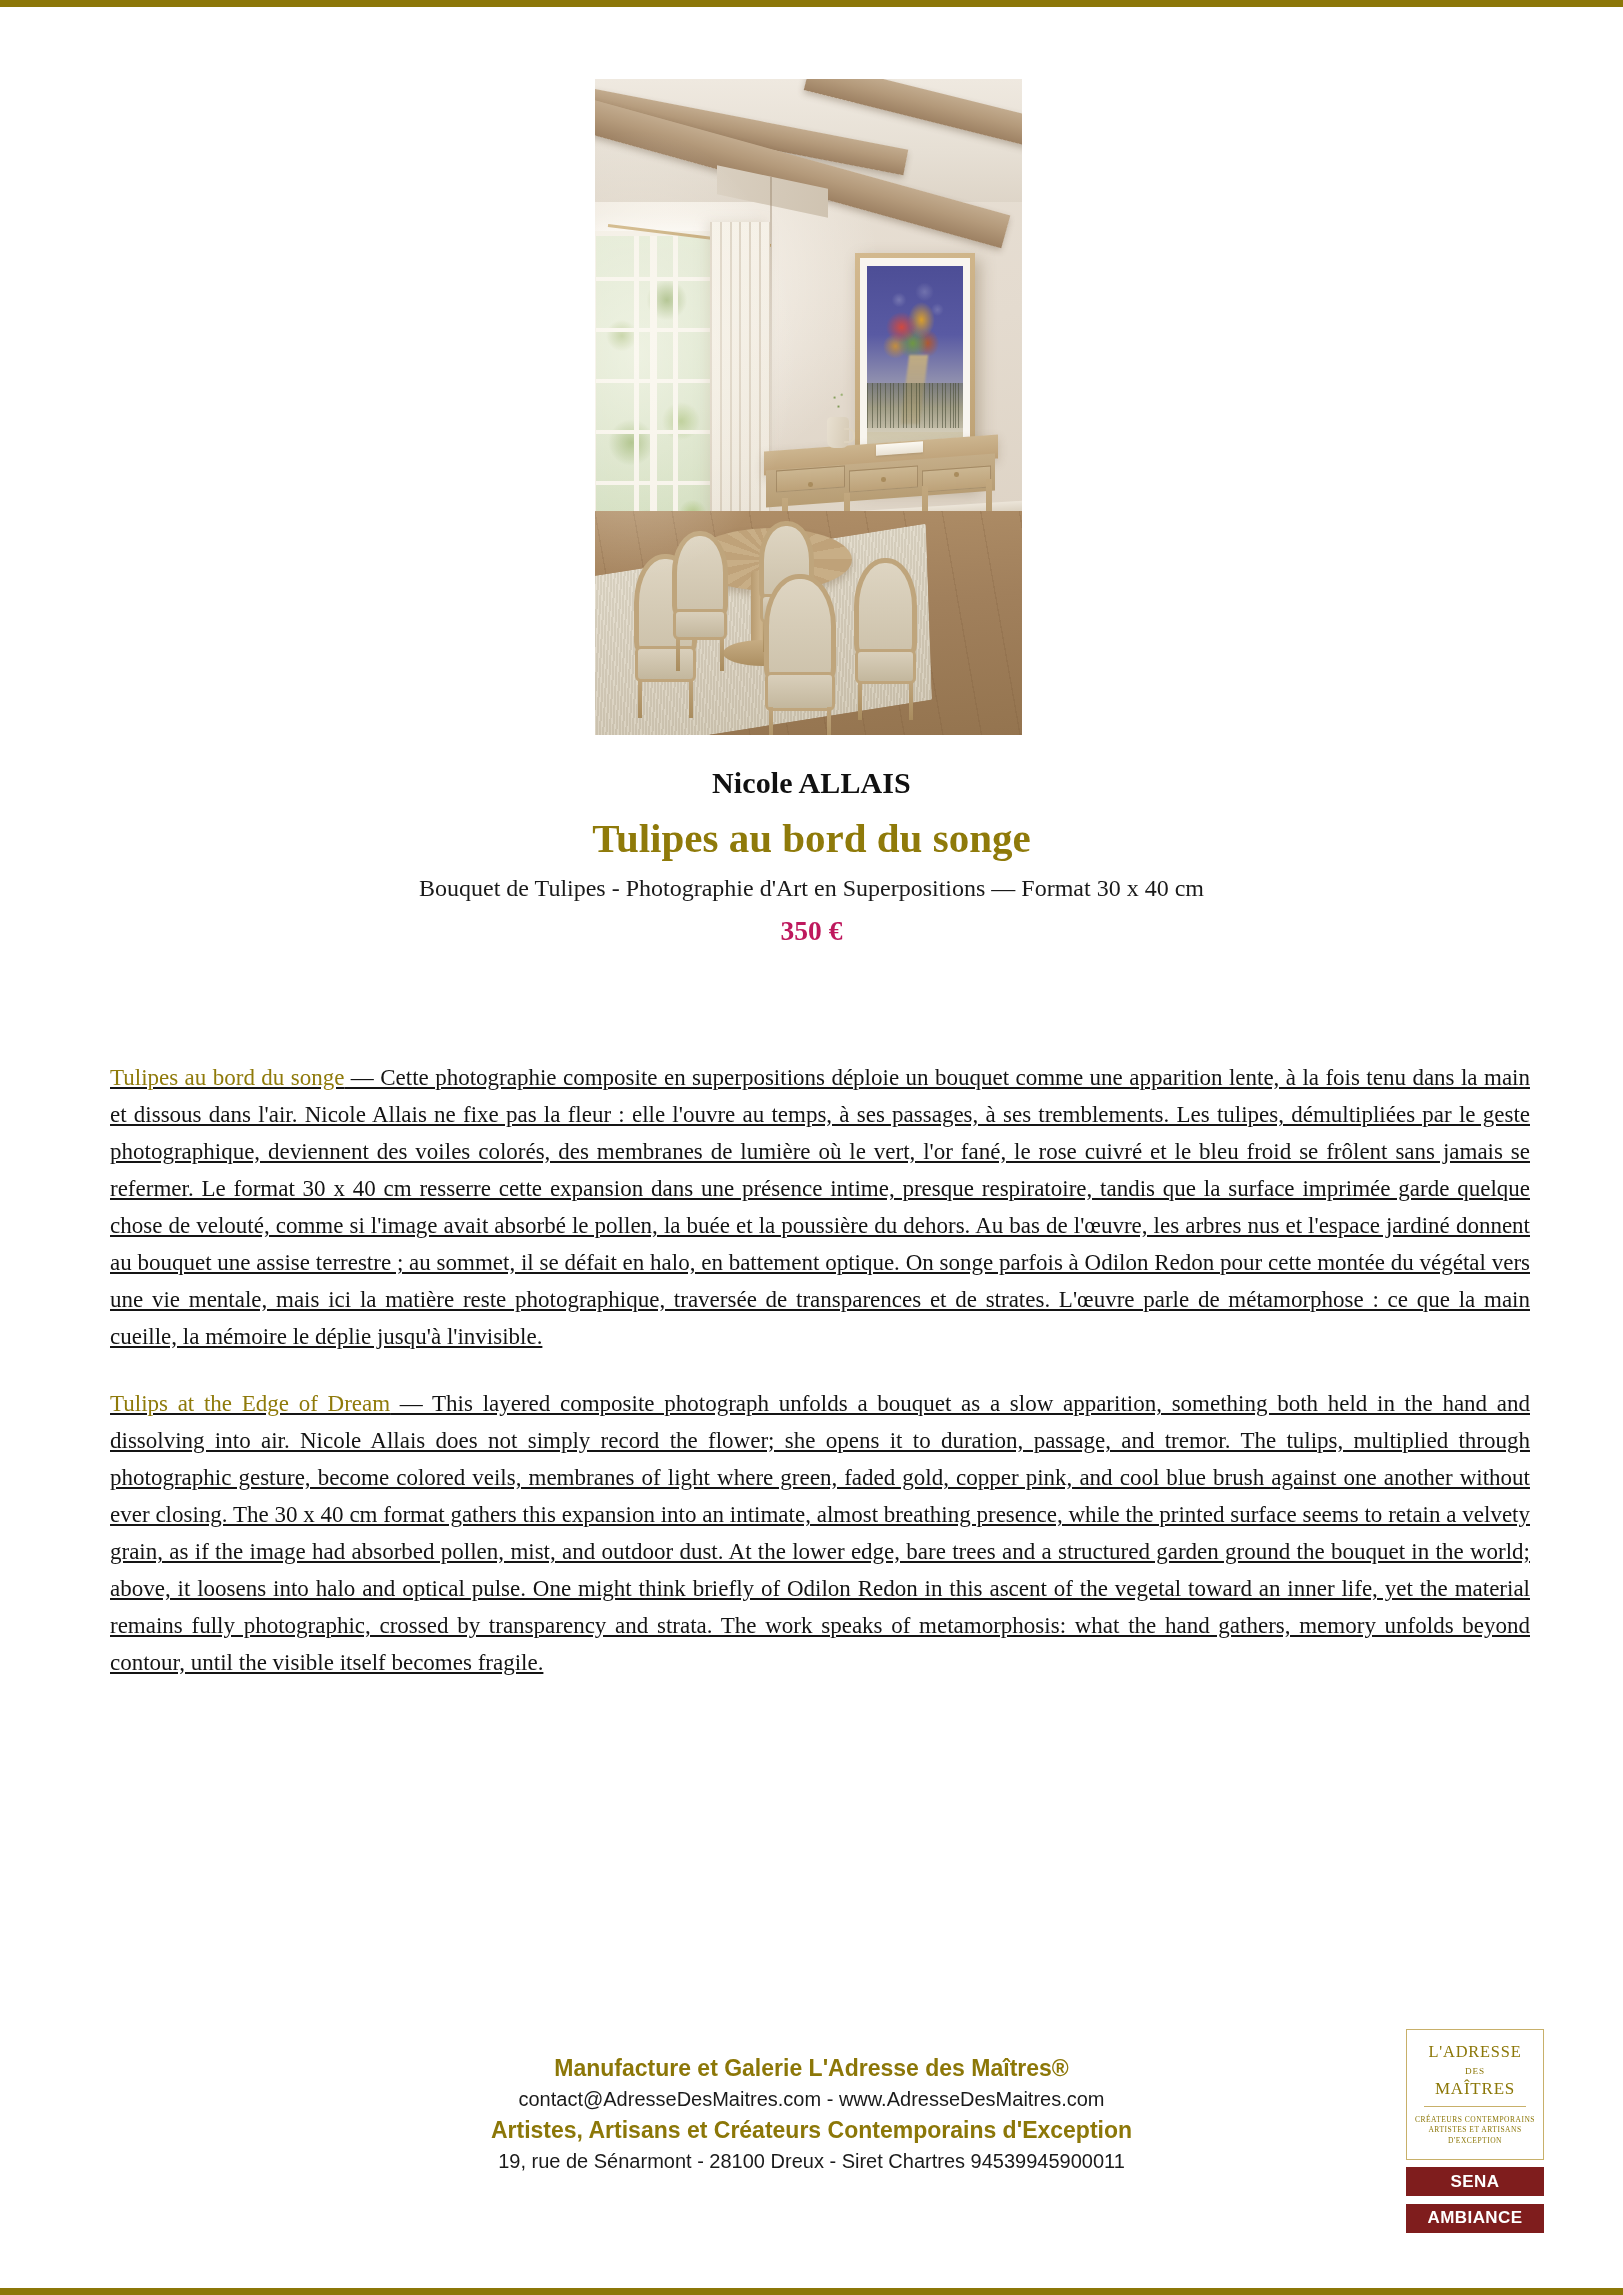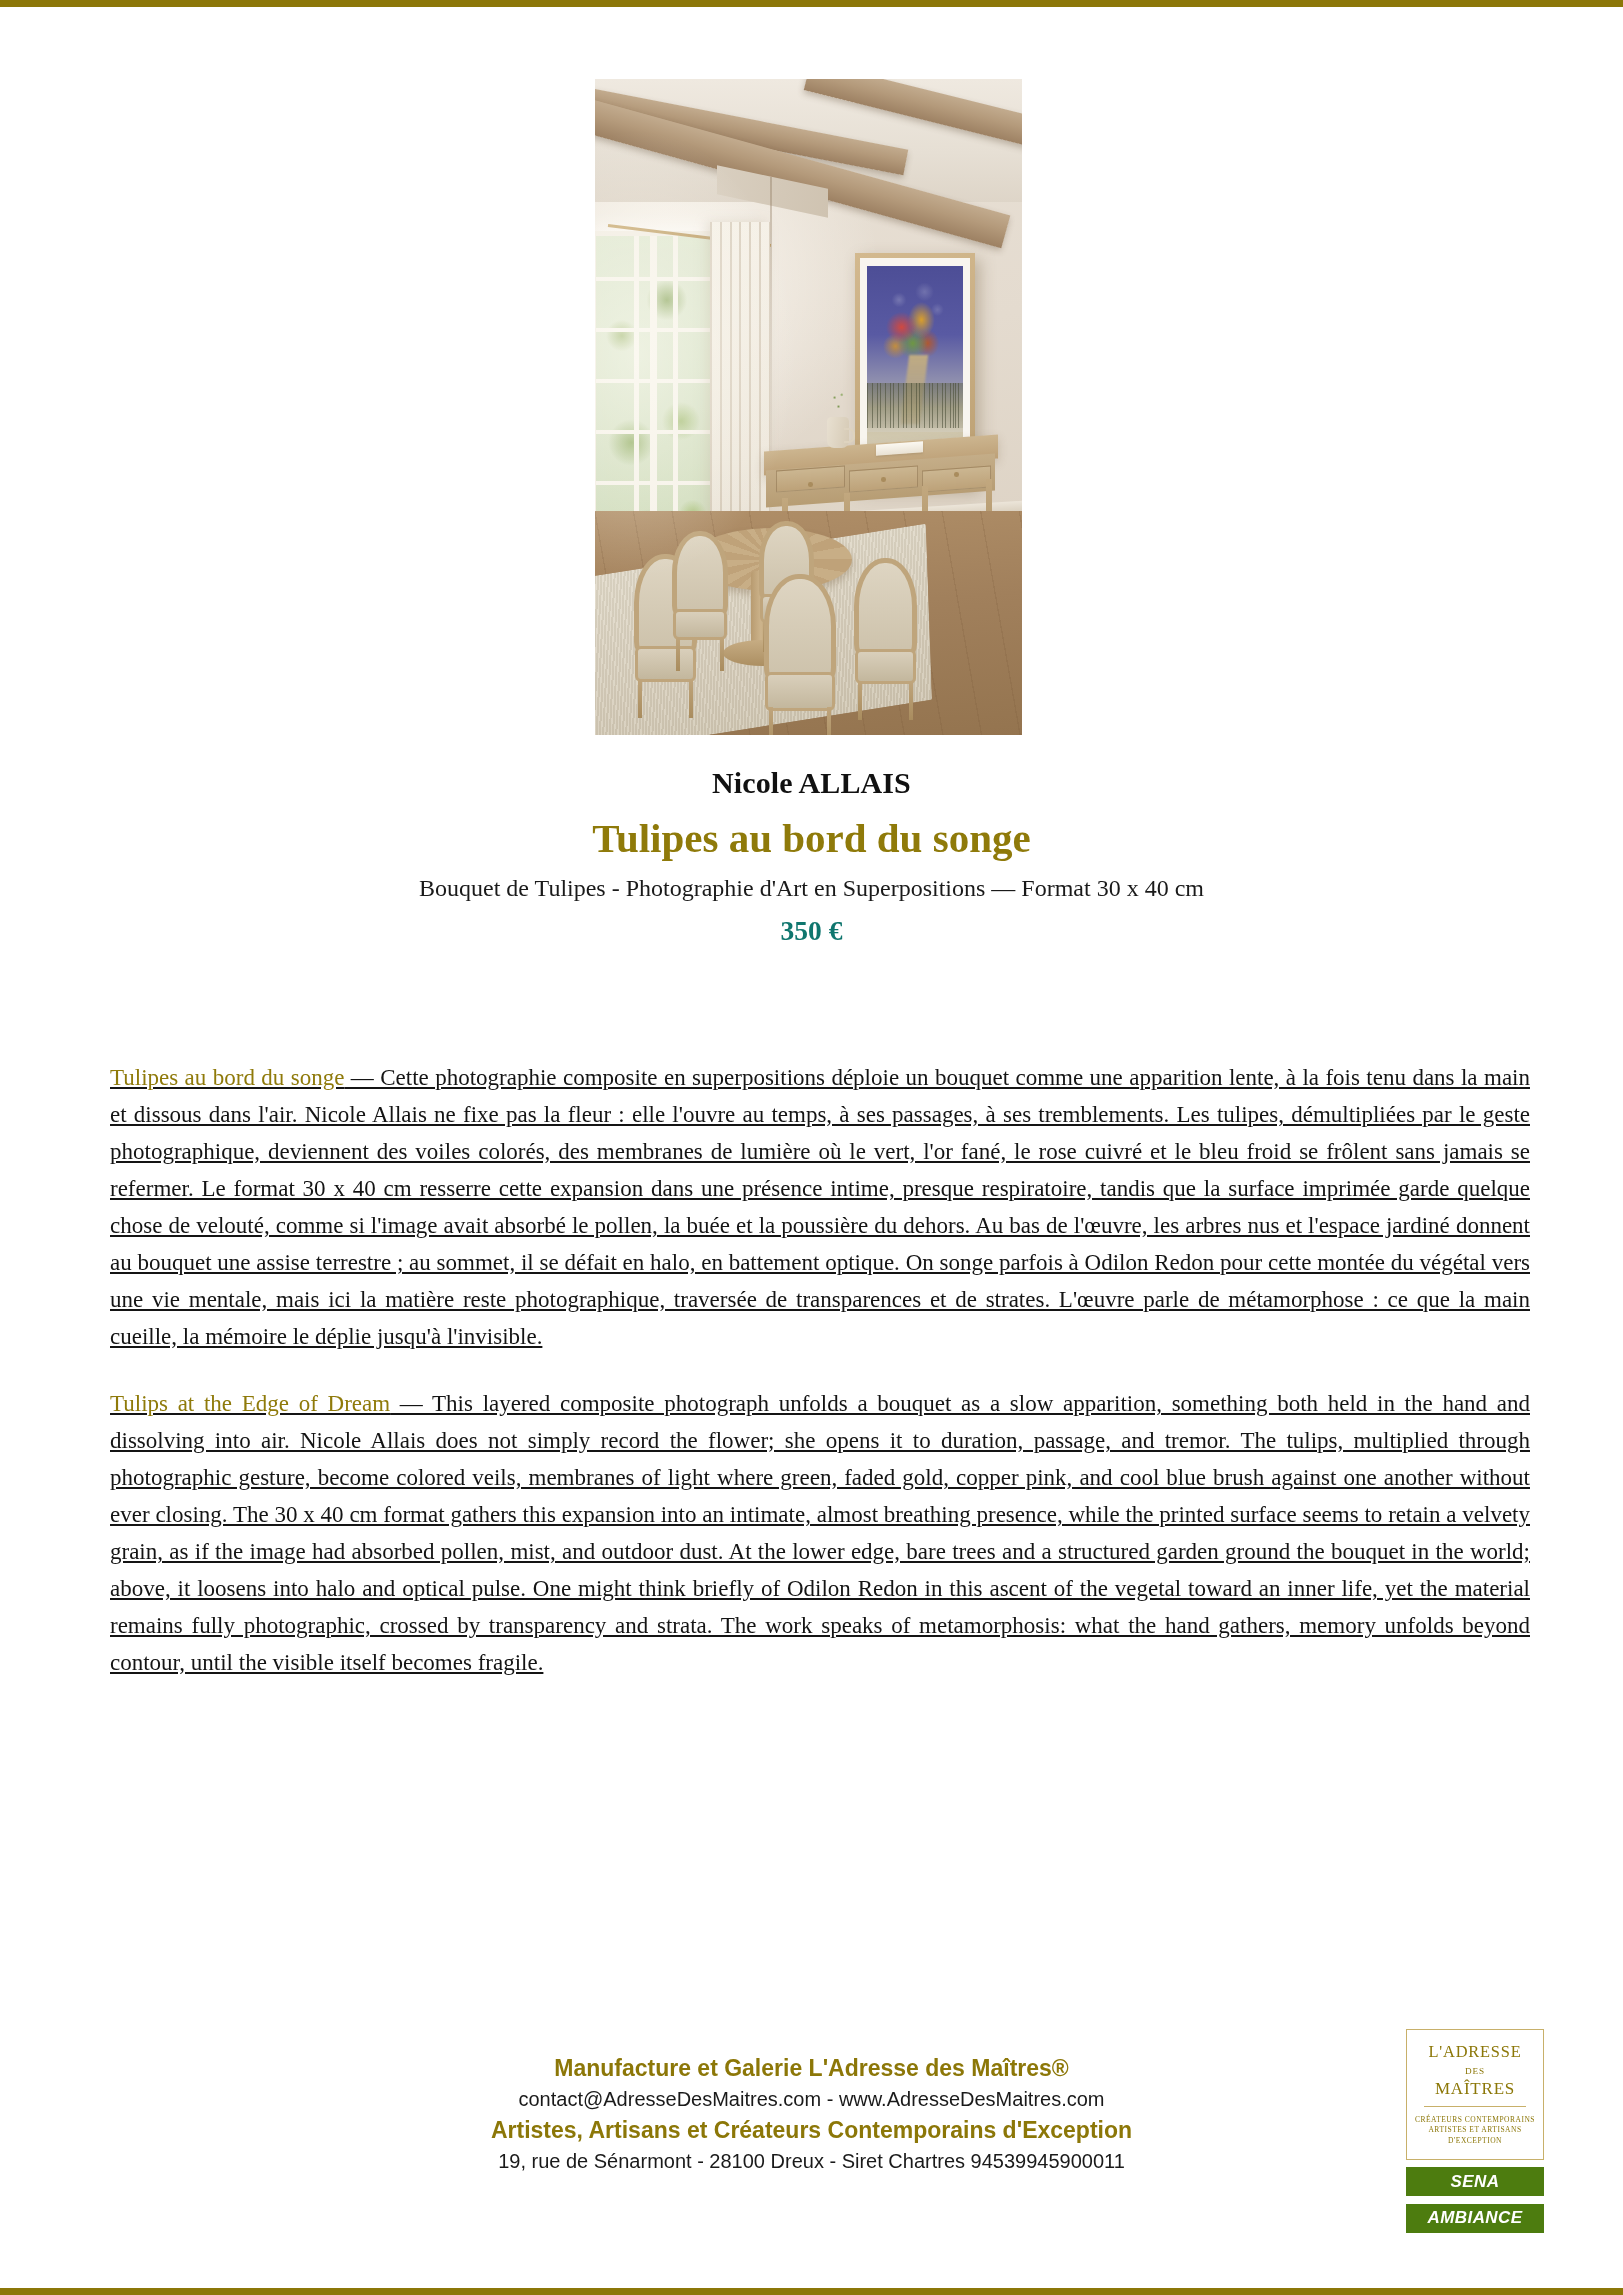--- a/index.html
+++ b/index.html
@@ -281,21 +281,21 @@
     letter-spacing: 0.1px; margin: 0 0 14.4px 0;
   }
   .work-title {
     font-size: 41px; font-weight: bold; color: #8f7a0a;
     margin: 0 0 13px 0;
   }
   .work-subtitle {
     font-size: 24px; color: #1a1a1a; margin: 0 0 13px 0;
   }
   .work-price {
-    font-size: 27.5px; font-weight: bold; color: #0f766e; margin: 0;
+    font-size: 27.5px; font-weight: bold; color: #be185d; margin: 0;
   }
 
   .body-copy {
     position: absolute; left: 93px; top: 1059px; width: 1437px;
   }
   .para {
     font-size: 23px;
     line-height: 37px;
     color: #141414;
     text-align: justify;
@@ -325,24 +325,24 @@
     text-align: center;
     font-family: "Liberation Serif", "DejaVu Serif", serif;
     color: #8c7708;
   }
   .bc-1 { font-size: 16.4px; letter-spacing: 0.8px; line-height: 1; margin-bottom: 5.9px; }
   .bc-2 { font-size: 9.2px; letter-spacing: 0.9px; line-height: 1; margin-bottom: 4.6px; }
   .bc-3 { font-size: 17px; letter-spacing: 0.8px; line-height: 1; margin-bottom: 8.5px; }
   .bc-sep { height: 0.7px; background: #c8b06a; margin: 0 10.5px 7.9px 10.5px; }
   .bc-s { font-size: 7.5px; letter-spacing: 0.5px; line-height: 1.45; }
   .tag {
-    margin-top: 7.2px; background: #4d7c0f; color: #ffffff;
+    margin-top: 7.2px; background: #7f1d1d; color: #ffffff;
     font-family: "Liberation Sans", "DejaVu Sans", sans-serif;
     font-weight: bold; font-size: 17px; letter-spacing: 0.4px;
-    padding: 4.6px 0; text-align: center; font-style: italic;
+    padding: 4.6px 0; text-align: center;
   }
 </style>
 </head>
 <body>
 
 <div class="rule-top"></div>
 
 <div class="hero-wrap">
   <div class="scene">
     <div class="wall"></div>

